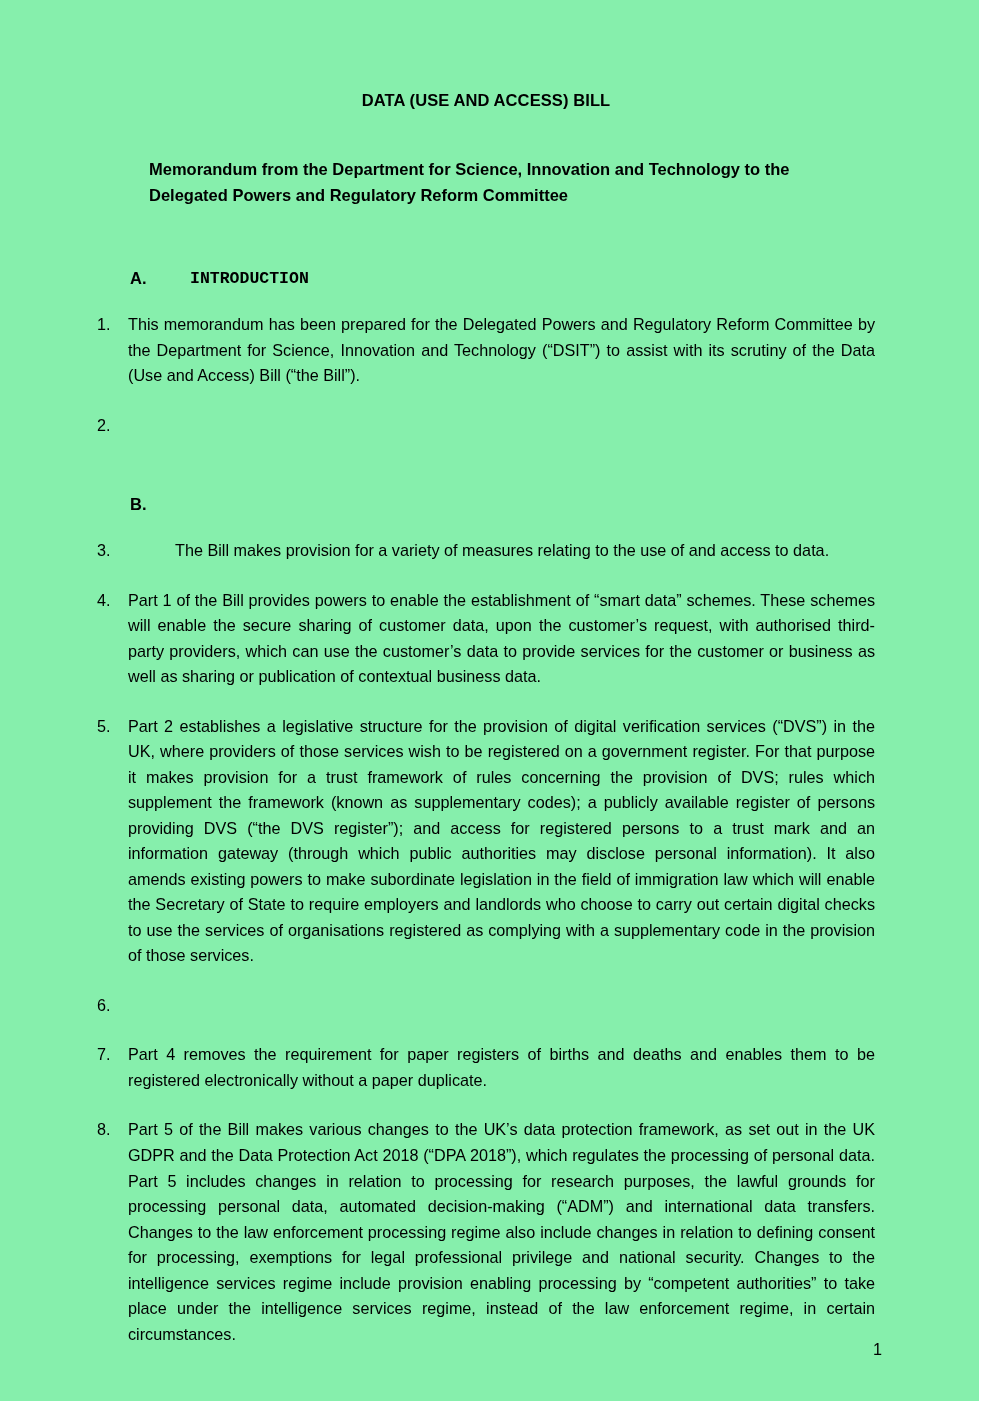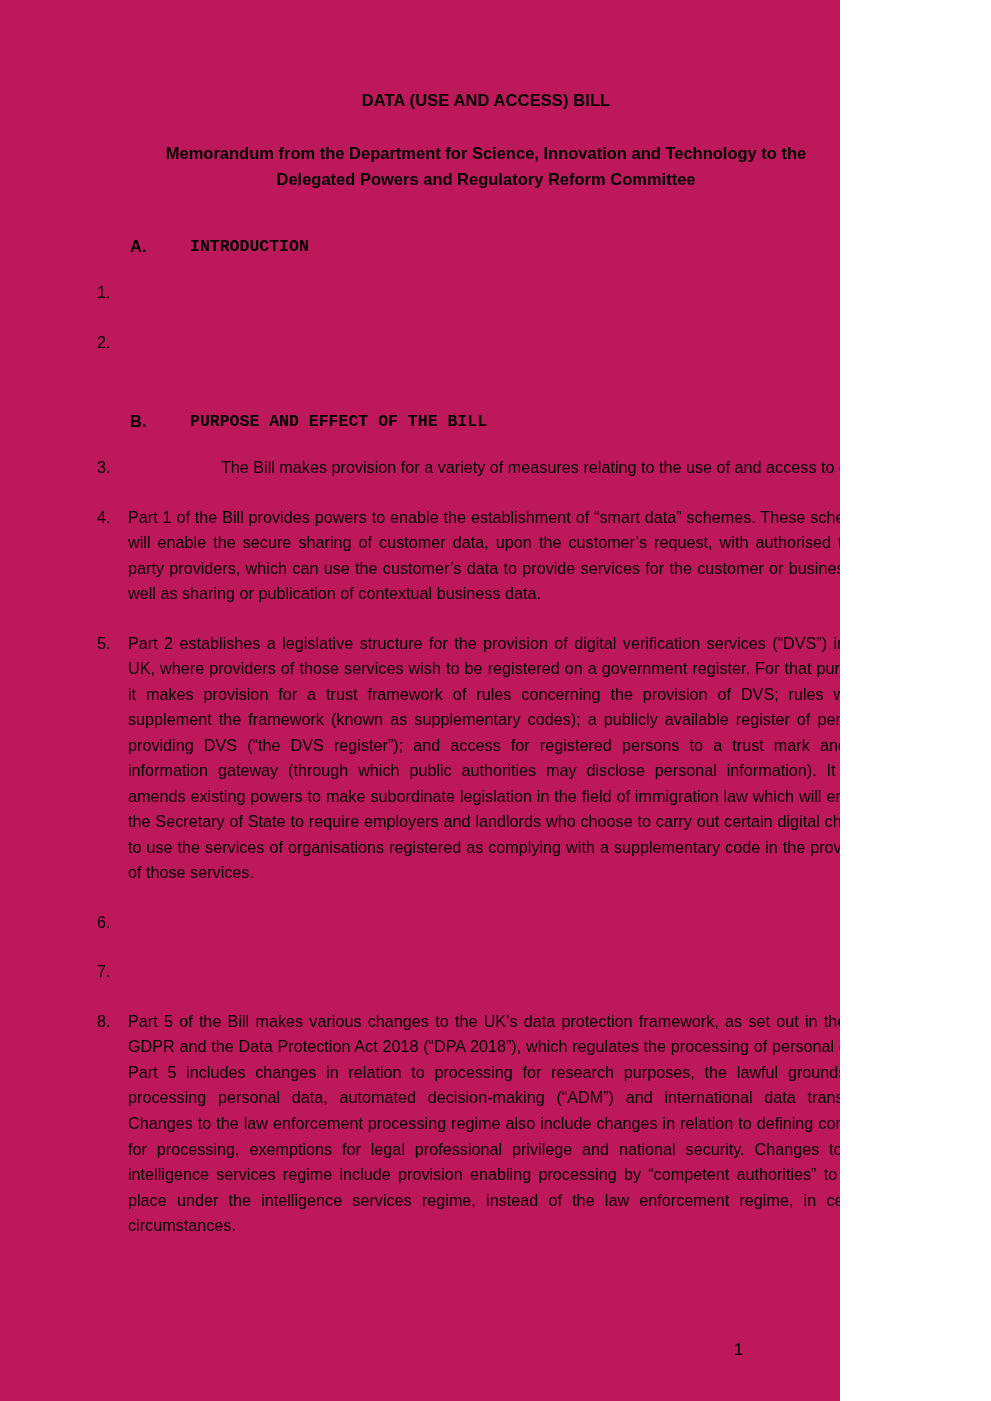--- a/index.html
+++ b/index.html
@@ -7,23 +7,23 @@
     margin: 0;
     padding: 0;
     background: #ffffff;
   }
   body {
     font-family: "Liberation Sans", sans-serif;
     color: #000000;
   }
   .page {
     position: relative;
-    width: 840px;
+    width: 979px;
     height: 1401px;
-    background: #be185d;
+    background: #86efac;
     box-sizing: border-box;
     padding: 0;
     overflow: hidden;
   }
   .content {
     position: absolute;
     left: 97px;
     top: 0;
     width: 778px;
   }
@@ -31,25 +31,24 @@
   
   .doc-title {
     text-align: center;
     font-weight: bold;
     font-size: 16.5px;
     letter-spacing: 0.1px;
     margin: 0;
     padding-top: 91px;
   }
   .doc-subtitle {
-    text-align: center;
     font-weight: bold;
     font-size: 16.5px;
     line-height: 1.55;
-    margin: 0;
+    margin: 16px;
     padding-top: 31px;
     padding-left: 36px;
     padding-right: 36px;
   }
 
   
   .section-heading {
     display: flex;
     font-weight: bold;
     font-size: 16.5px;
@@ -77,21 +76,21 @@
     width: 31px;
     flex: 0 0 31px;
     text-align: left;
     text-align-last: left;
   }
   .para-text {
     flex: 1 1 auto;
     text-align: justify;
     hyphens: none;
   }
-  .para-text.no-justify { text-align: right; margin-left: 47px; }
+  .para-text.no-justify { text-align: left; margin-left: 47px; }
 
   
   .page-number {
     position: absolute;
     right: 97px;
     bottom: 42px;
     font-size: 16.2px;
     text-align: right;
   }
 </style>
@@ -105,29 +104,29 @@
 
     <h2 class="doc-subtitle">Memorandum from the Department for Science, Innovation and Technology to the Delegated Powers and Regulatory Reform Committee</h2>
 
     <div class="section-heading first">
       <span class="section-letter">A.</span>
       <span class="section-title">INTRODUCTION</span>
     </div>
 
     <div class="para">
       <span class="para-num">1.</span>
+      <span class="para-text">This memorandum has been prepared for the Delegated Powers and Regulatory Reform Committee by the Department for Science, Innovation and Technology (“DSIT”) to assist with its scrutiny of the Data (Use and Access) Bill (“the Bill”).</span>
     </div>
 
     <div class="para">
       <span class="para-num">2.</span>
     </div>
 
     <div class="section-heading later">
       <span class="section-letter">B.</span>
-      <span class="section-title">PURPOSE AND EFFECT OF THE BILL</span>
     </div>
 
     <div class="para">
       <span class="para-num">3.</span>
       <span class="para-text no-justify">The Bill makes provision for a variety of measures relating to the use of and access to data.</span>
     </div>
 
     <div class="para">
       <span class="para-num">4.</span>
       <span class="para-text">Part 1 of the Bill provides powers to enable the establishment of “smart data” schemes. These schemes will enable the secure sharing of customer data, upon the customer’s request, with authorised third-party providers, which can use the customer’s data to provide services for the customer or business as well as sharing or publication of contextual business data.</span>
@@ -137,20 +136,21 @@
       <span class="para-num">5.</span>
       <span class="para-text">Part 2 establishes a legislative structure for the provision of digital verification services (“DVS”) in the UK, where providers of those services wish to be registered on a government register. For that purpose it makes provision for a trust framework of rules concerning the provision of DVS; rules which supplement the framework (known as supplementary codes); a publicly available register of persons providing DVS (“the DVS register”); and access for registered persons to a trust mark and an information gateway (through which public authorities may disclose personal information). It also amends existing powers to make subordinate legislation in the field of immigration law which will enable the Secretary of State to require employers and landlords who choose to carry out certain digital checks to use the services of organisations registered as complying with a supplementary code in the provision of those services.</span>
     </div>
 
     <div class="para">
       <span class="para-num">6.</span>
     </div>
 
     <div class="para">
       <span class="para-num">7.</span>
+      <span class="para-text">Part 4 removes the requirement for paper registers of births and deaths and enables them to be registered electronically without a paper duplicate.</span>
     </div>
 
     <div class="para">
       <span class="para-num">8.</span>
       <span class="para-text">Part 5 of the Bill makes various changes to the UK’s data protection framework, as set out in the UK GDPR and the Data Protection Act 2018 (“DPA 2018”), which regulates the processing of personal data. Part 5 includes changes in relation to processing for research purposes, the lawful grounds for processing personal data, automated decision-making (“ADM”) and international data transfers. Changes to the law enforcement processing regime also include changes in relation to defining consent for processing, exemptions for legal professional privilege and national security. Changes to the intelligence services regime include provision enabling processing by “competent authorities” to take place under the intelligence services regime, instead of the law enforcement regime, in certain circumstances.</span>
     </div>
 
   </div>
 
   <div class="page-number">1</div>

